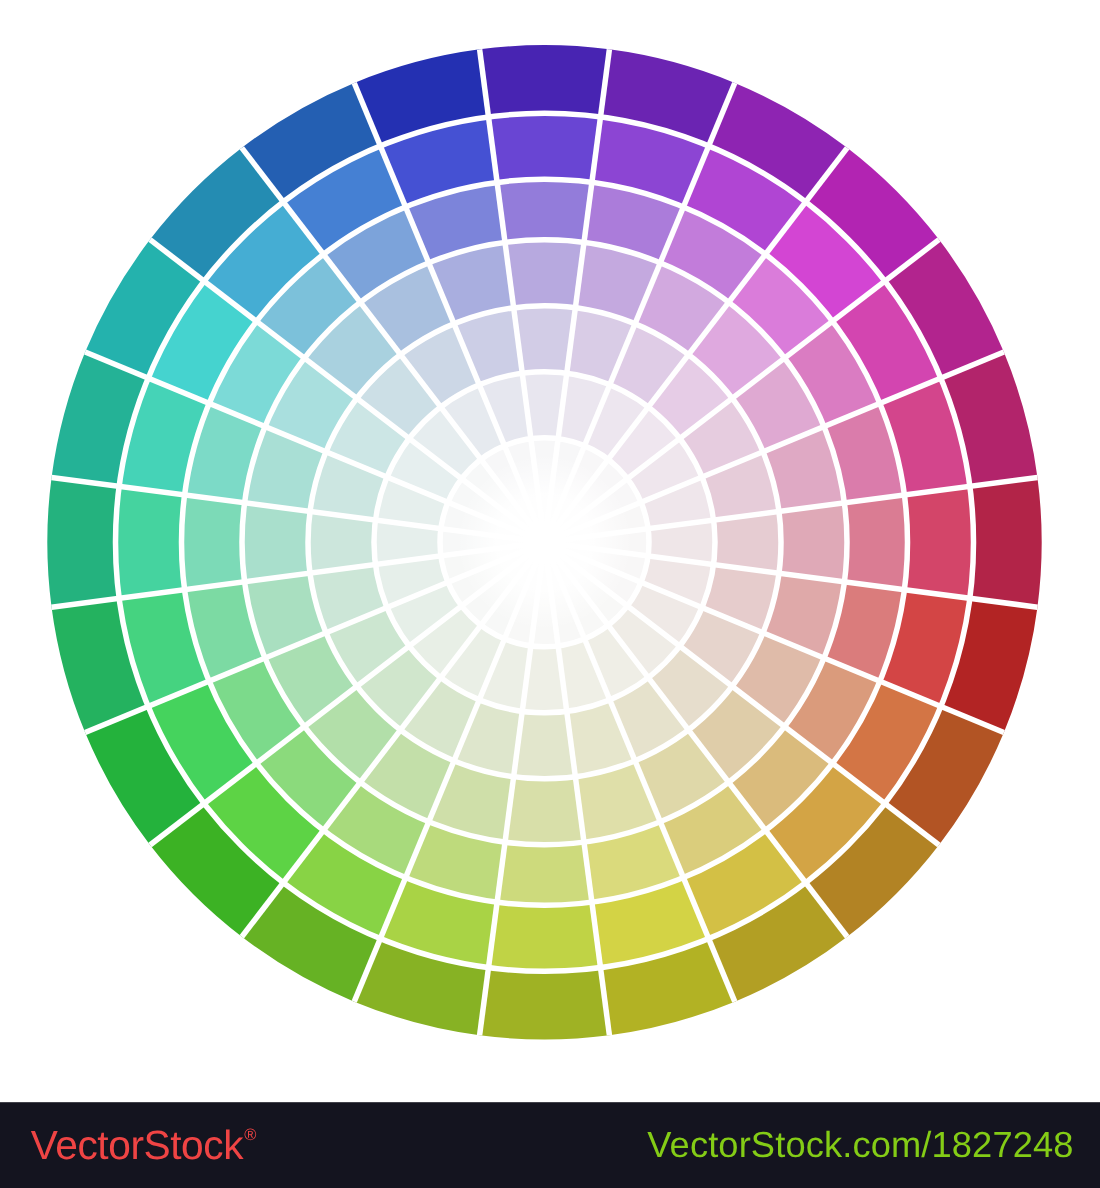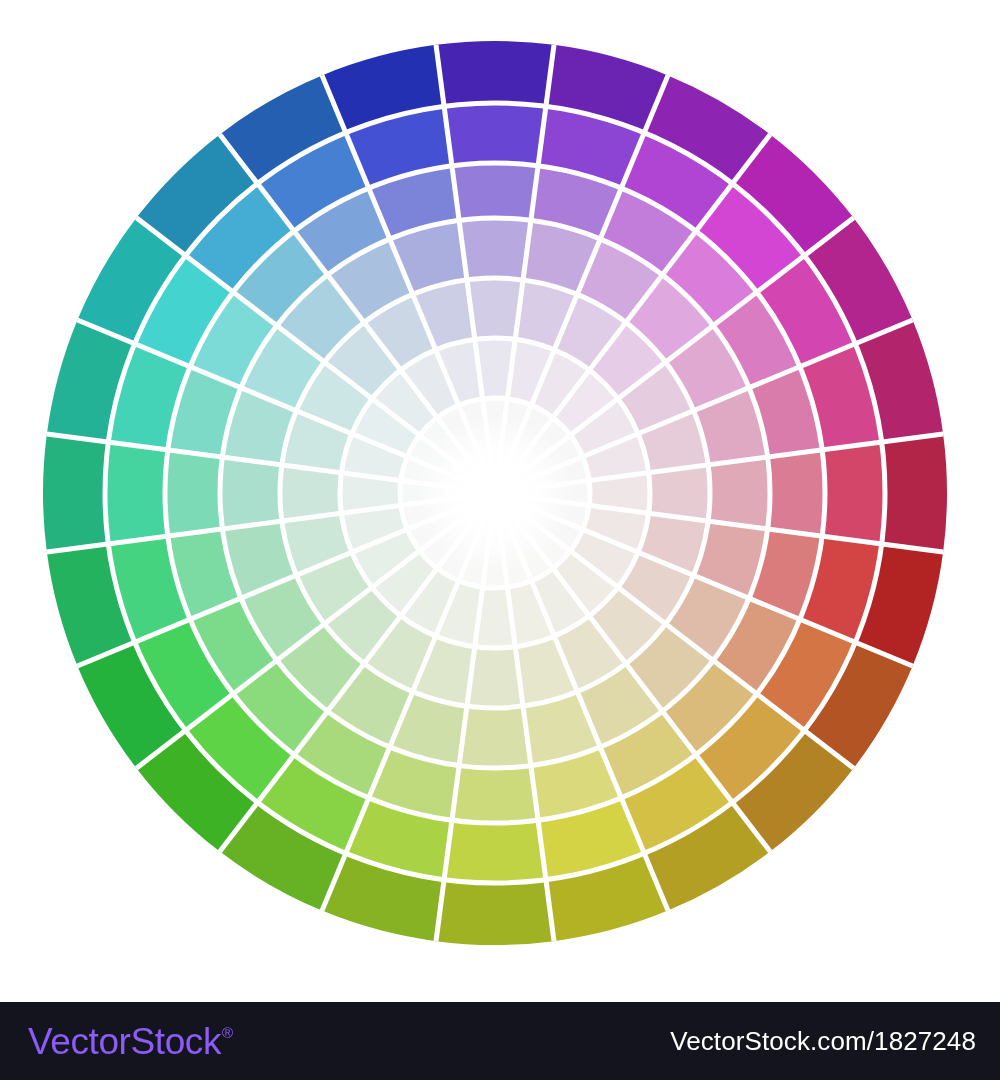--- a/index.html
+++ b/index.html
@@ -47,21 +47,21 @@
     height: 78px;
     background: #14141f;
   }
   #brand-logo {
     position: absolute;
     left: 28px;
     top: 50%;
     transform: translateY(-50%);
     display: flex;
     align-items: flex-start;
-    color: #8b5cf6;
+    color: #ef4444;
     white-space: nowrap;
     line-height: 1;
   }
   #brand-logo .brand-light {
     font-size: 37px;
     font-weight: 300;
     letter-spacing: -0.4px;
   }
   #brand-logo .brand-bold {
     font-size: 37px;
@@ -72,22 +72,22 @@
     font-size: 15px;
     font-weight: 400;
     margin-left: 1px;
     margin-top: 2px;
   }
   #footer-url {
     position: absolute;
     right: 24px;
     top: 50%;
     transform: translateY(-50%);
-    color: #ffffff;
-    font-size: 26px;
+    color: #84cc16;
+    font-size: 33px;
     font-weight: 400;
     letter-spacing: 0.1px;
     white-space: nowrap;
   }
 </style>
 </head>
 <body>
 
 <div id="stage">
 

